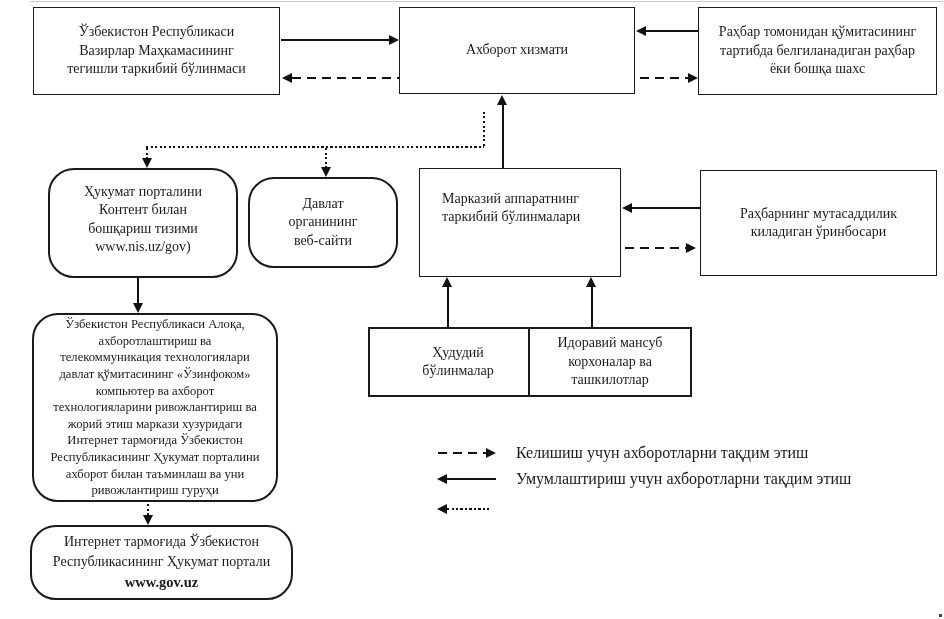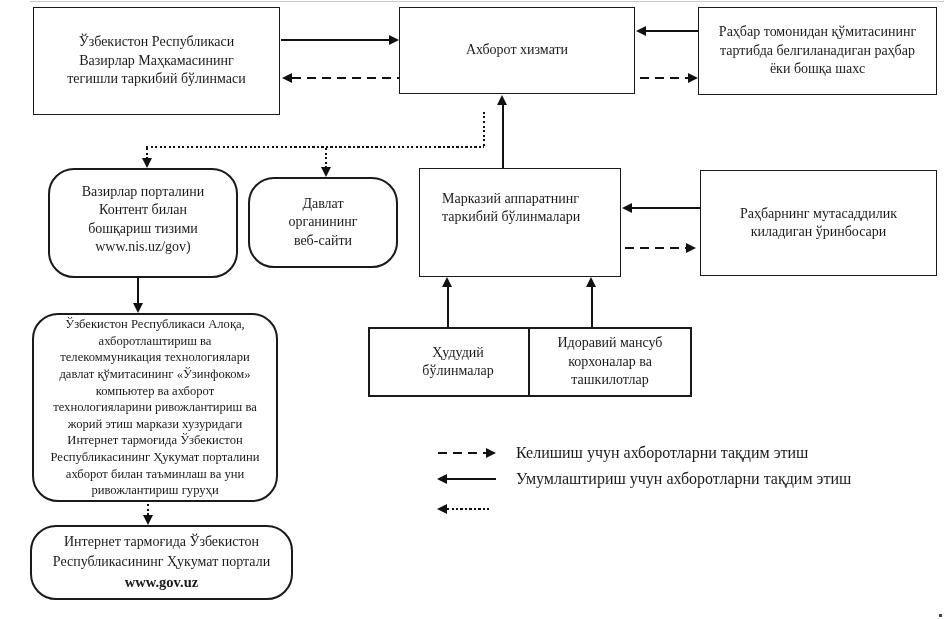--- a/index.html
+++ b/index.html
@@ -22,21 +22,21 @@
     box-sizing:border-box;
     display:flex;align-items:center;justify-content:center;
     text-align:center;
     font-size:14px;line-height:1.32;
     white-space:pre-line;
   }
   .thick{border-width:2px;}
   .rounded{border-radius:26px;border-width:2px;}
   .txt{white-space:pre-line;}
   
-  .b-cabinet{left:33px;top:7px;width:247px;height:108px;}
+  .b-cabinet{left:33px;top:7px;width:247px;height:88px;}
   .b-infoservice{left:399px;top:7px;width:236px;height:87px;}
   .b-designated{left:698px;top:7px;width:239px;height:88px;padding:0 6px;}
   .r-cms{left:48px;top:168px;width:190px;height:110px;align-items:flex-start;padding-top:13px;}
   .r-website{left:248px;top:177px;width:150px;height:91px;}
   .b-central{left:419px;top:168px;width:202px;height:109px;align-items:flex-start;justify-content:flex-start;text-align:left;padding:21px 0 0 22px;}
   .b-deputy{left:700px;top:170px;width:237px;height:106px;padding:0 10px;}
   .b-group{left:32px;top:313px;width:246px;height:189px;font-size:12.6px;line-height:16.6px;padding:0 2px;border-radius:26px;}
   .b-territorial{left:368px;top:327px;width:180px;height:70px;}
   .b-subordinate{left:528px;top:327px;width:164px;height:70px;}
   .r-portal{left:30px;top:525px;width:263px;height:75px;flex-direction:column;line-height:1.42;}
@@ -69,21 +69,21 @@
   </div>
   <div class="box b-infoservice">
     <span class="txt">Ахборот хизмати</span>
   </div>
   <div class="box b-designated">
     <span class="txt">Раҳбар томонидан қўмитасининг
 тартибда белгиланадиган раҳбар
 ёки бошқа шахс</span>
   </div>
   <div class="box rounded r-cms">
-    <span class="txt">Вазирлар порталини
+    <span class="txt">Ҳукумат порталини
 Контент билан
 бошқариш тизими
 www.nis.uz/gov)</span>
   </div>
   <div class="box rounded r-website">
     <span class="txt">Давлат
 органининг
 веб-сайти</span>
   </div>
   <div class="box b-central">

